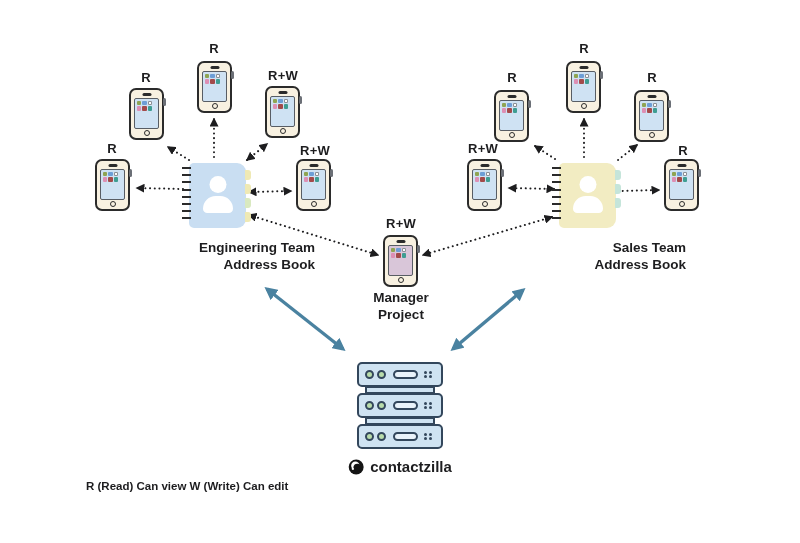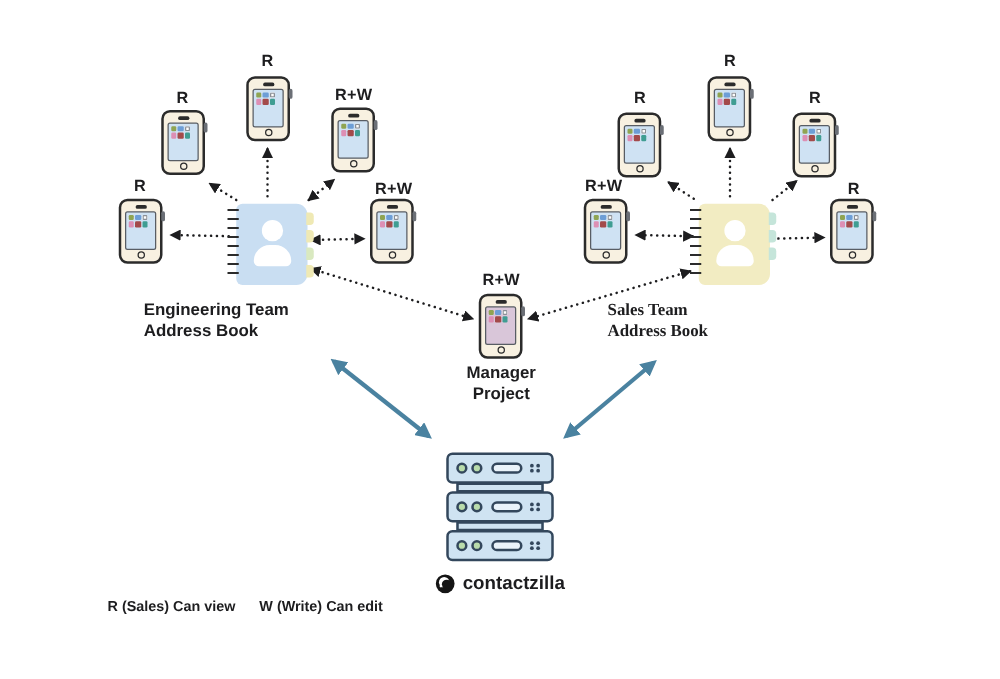--- a/index.html
+++ b/index.html
@@ -28,21 +28,21 @@
   .p-apps i:nth-child(3){background:#fdfdfb;box-shadow:inset 0 0 0 1px #8a8f96;}
   .p-apps i:nth-child(4){background:#dd8fb4;}
   .p-apps i:nth-child(5){background:#a34a4a;}
   .p-apps i:nth-child(6){background:#3f9d92;}
   .p-home{position:absolute;left:50%;bottom:2px;transform:translateX(-50%);
     width:4px;height:4px;border:1.5px solid #2b2b2b;border-radius:50%;background:#f8f1e1;}
 
   
   .access{position:absolute;width:70px;text-align:center;transform:translateX(-50%);
     font-size:13px;font-weight:700;letter-spacing:.2px;}
-  .cluster-title{position:absolute;width:200px;text-align:left;transform:translateX(-50%);
+  .cluster-title{position:absolute;width:200px;text-align:right;transform:translateX(-50%);
     font-size:13.5px;font-weight:700;line-height:17px;}
   .pm-title{position:absolute;width:120px;text-align:center;transform:translateX(-50%);
     font-size:13.5px;font-weight:700;line-height:17px;}
 
   
   .book{position:absolute;width:57px;height:65px;border-radius:5px 9px 9px 5px;}
   .book--eng{background:#c9def2;}
   .book--sales{background:#f2ecc2;}
   .book-spiral{position:absolute;left:-7px;top:4px;width:9px;height:57px;
     background-image:repeating-linear-gradient(to bottom,#2b2b2b 0 2px,transparent 2px 7.2px);}
@@ -69,21 +69,21 @@
     box-sizing:border-box;margin-left:4px;}
   .dots{display:grid;grid-template-columns:repeat(2,3px);grid-auto-rows:3px;gap:1.5px;margin-left:6px;}
   .dots i{display:block;background:#33475c;border-radius:50%;}
 
   
   .brand-row{position:absolute;left:400px;top:458px;transform:translateX(-50%);
     display:flex;align-items:center;gap:6px;font-size:15px;font-weight:700;}
   .server-label{position:absolute;left:400px;top:478px;transform:translateX(-50%);
     font-size:15px;font-weight:700;}
   .legend{position:absolute;left:86px;top:480px;font-size:11.5px;font-weight:700;}
-  .legend span + span{margin-left:16px;}
+  .legend span + span{margin-left:0;}
 </style>
 </head>
 <body>
 
 <div class="canvas">
 
   <svg class="arrows" viewBox="0 0 800 543">
     <defs>
       <marker id="ah" viewBox="0 0 9 9" refX="7.5" refY="4.5" markerWidth="9" markerHeight="9" orient="auto-start-reverse" markerUnits="userSpaceOnUse">
         <path d="M0,0 L9,4.5 L0,9 Z" fill="#1d1d1f"></path>
@@ -307,21 +307,21 @@
     <span class="book-tab t2"></span>
     <span class="book-tab t3"></span>
     <span class="person-head"></span>
     <span class="person-body"></span>
   </div>
 
   <div class="cluster-title" style="left:215px;top:239px;">
     <div>Engineering Team</div>
     <div>Address Book</div>
   </div>
-  <div class="cluster-title" style="left:586px;top:239px;font-family:Liberation Serif, serif;">
+  <div class="cluster-title" style="left:586px;top:239px;">
     <div>Sales Team</div>
     <div>Address Book</div>
   </div>
   <div class="pm-title" style="left:401px;top:289px;">
     <div>Manager</div>
     <div>Project</div>
   </div>
 
   <div class="server">
     <div class="srv-unit">
@@ -365,17 +365,17 @@
     <svg width="16" height="16" viewBox="0 0 16 16">
       <circle cx="8" cy="8" r="7.5" fill="#151515"></circle>
       <circle cx="7.2" cy="6.8" r="4.2" fill="#ffffff"></circle>
       <circle cx="9.2" cy="8.6" r="3.9" fill="#151515"></circle>
       <circle cx="4.6" cy="9.8" r="1.1" fill="#ffffff"></circle>
     </svg>
     <span>contactzilla</span>
   </div>
 
   <div class="legend">
-    <span>R (Sales) Can view</span>
+    <span>R (Read) Can view</span>
     <span>W (Write) Can edit</span>
   </div>
 
 </div>
 
 </body></html>

